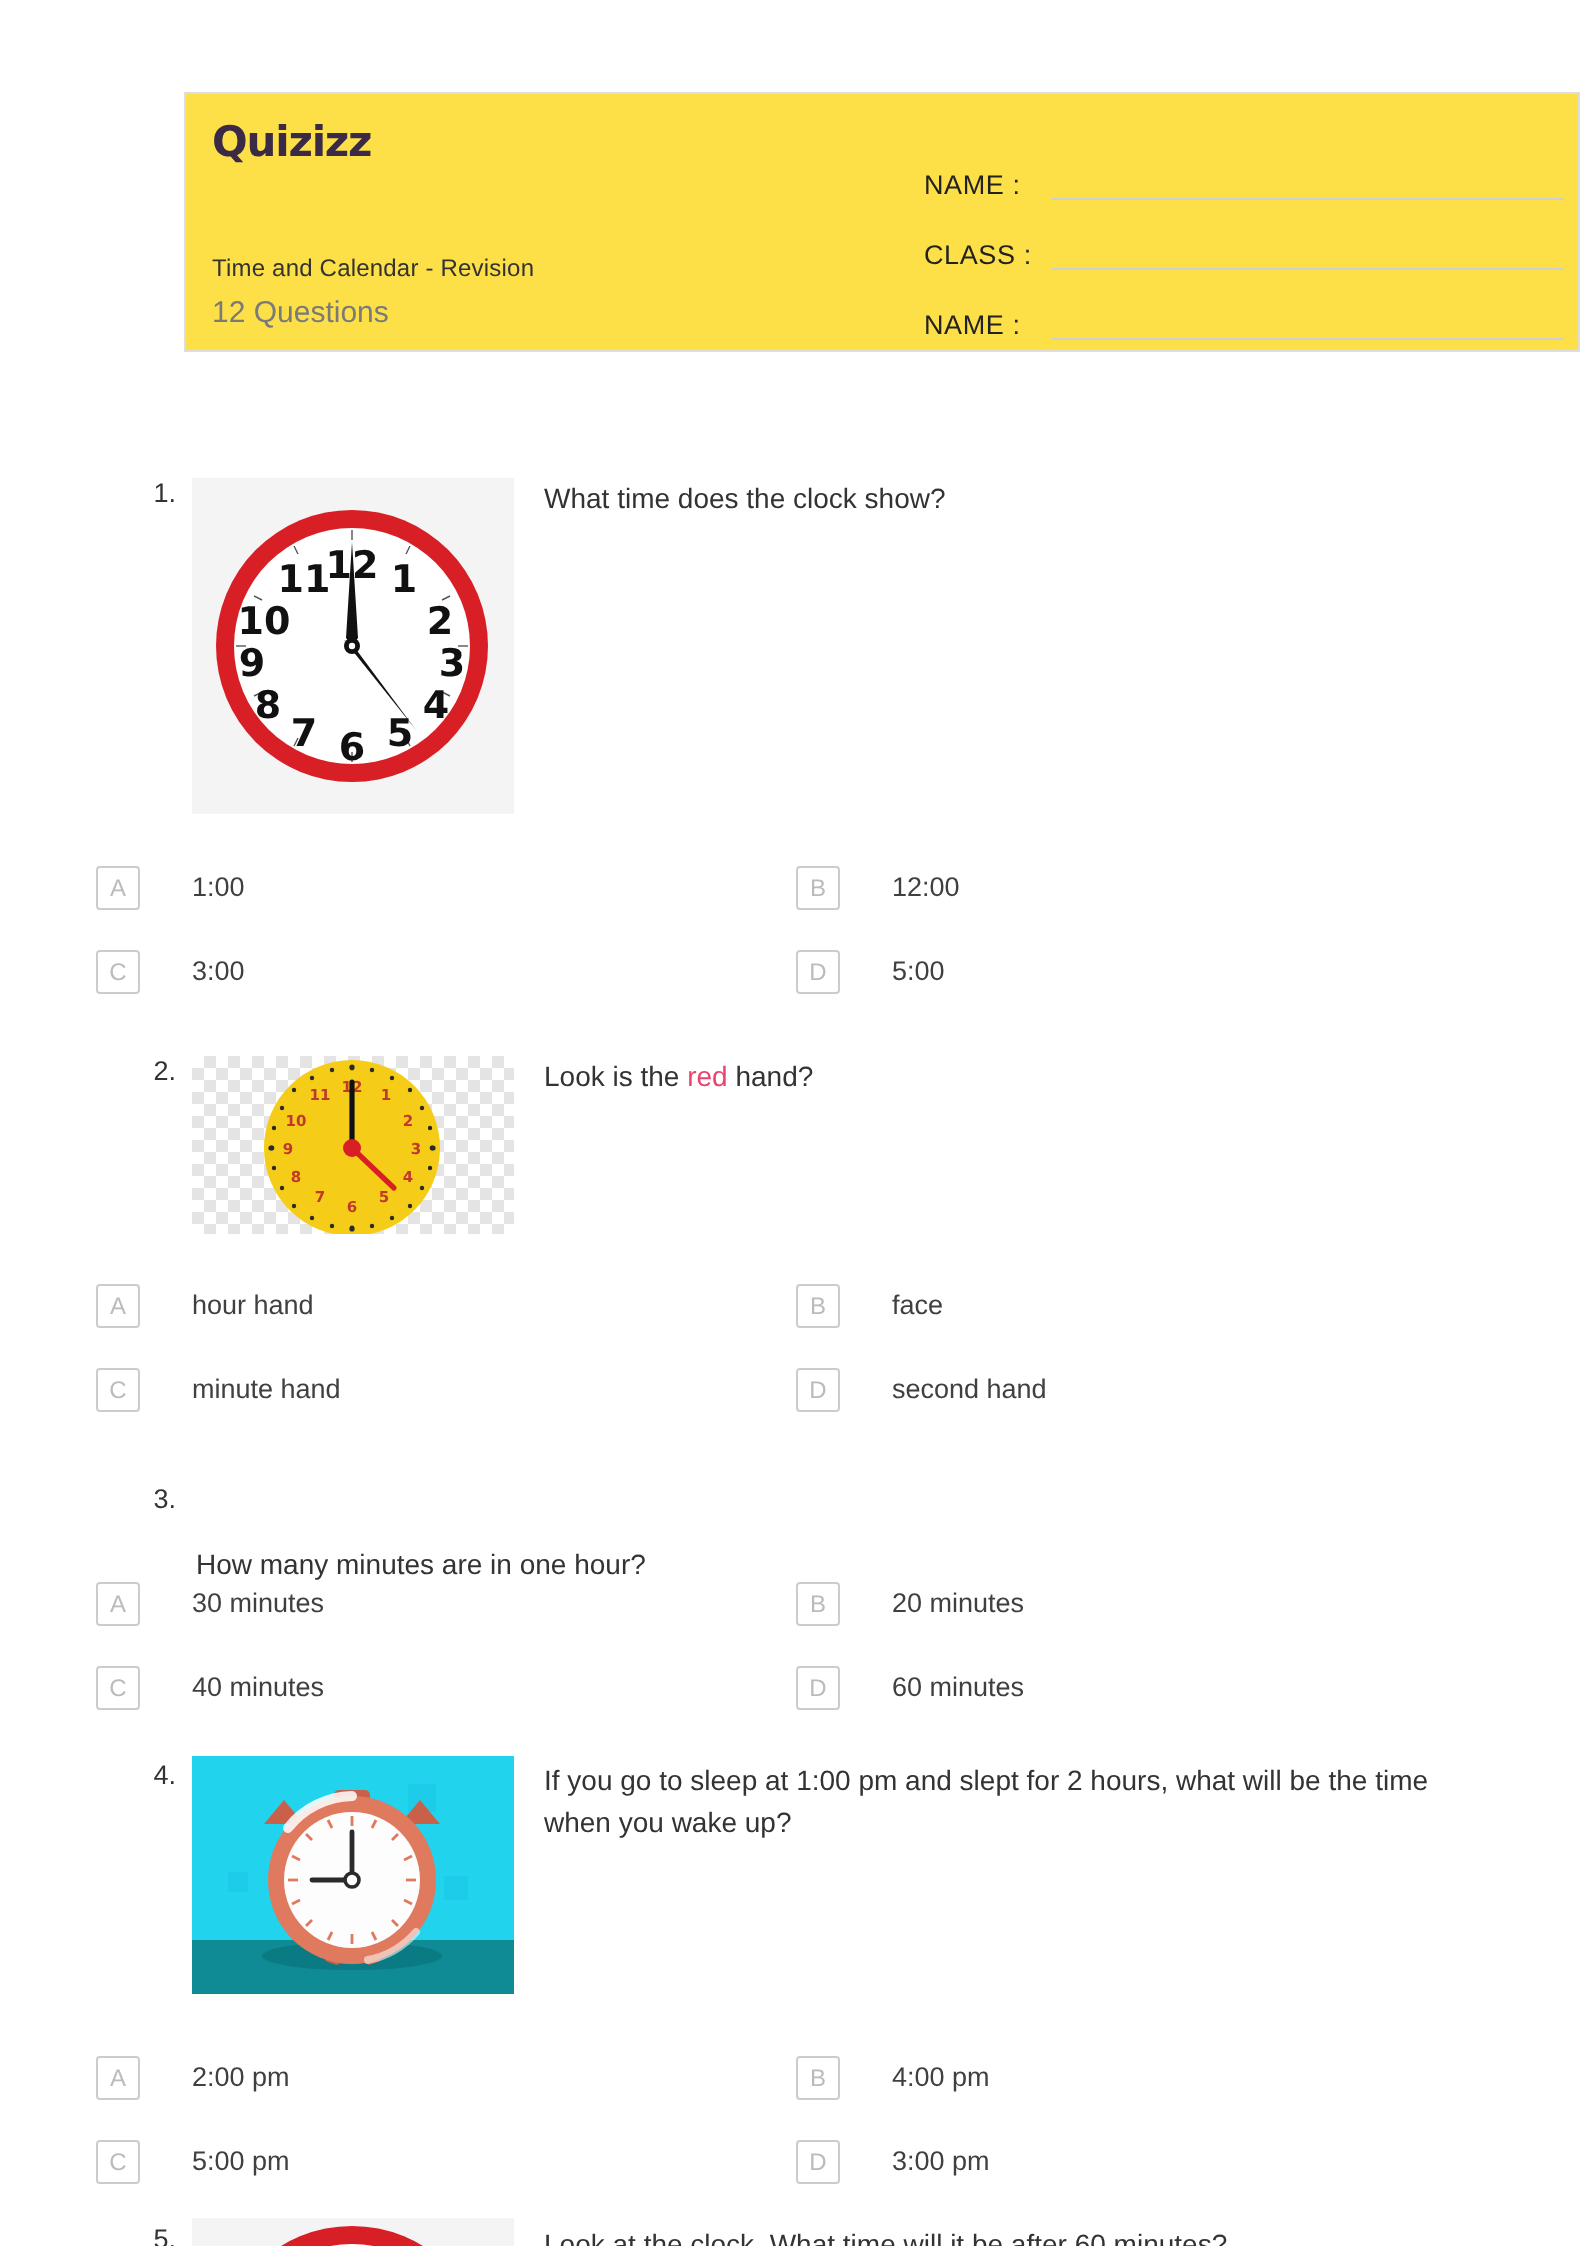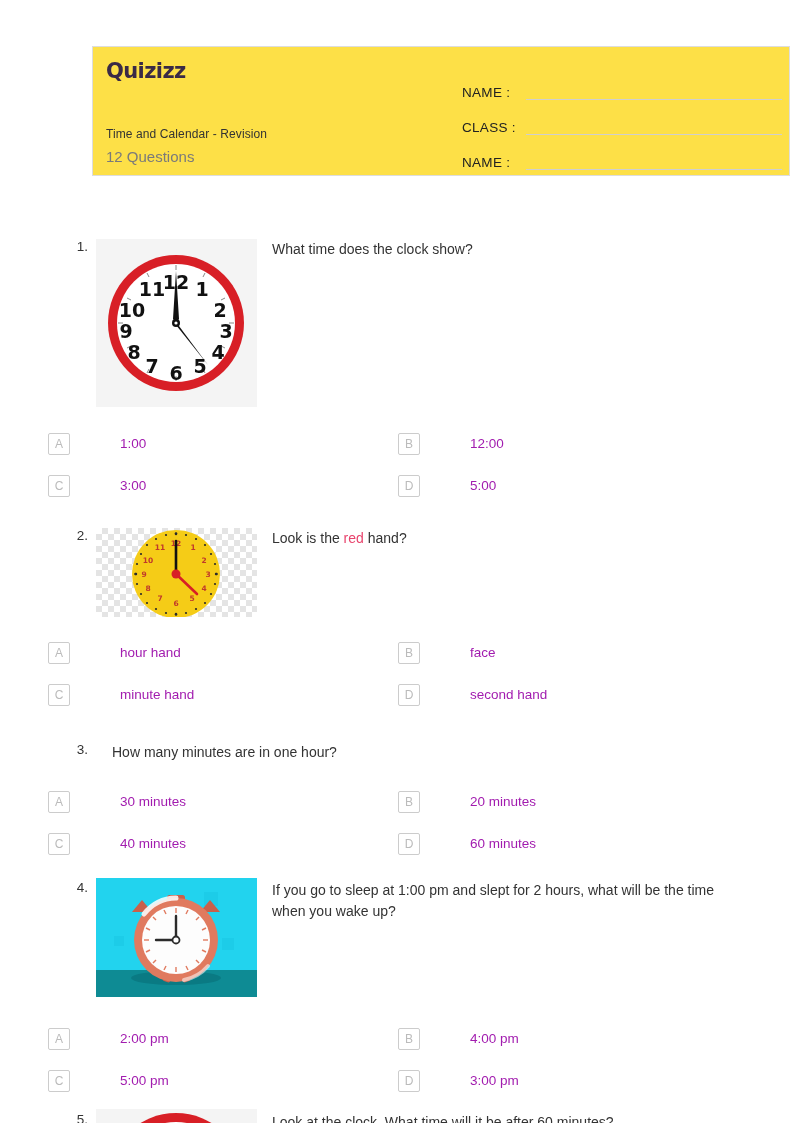--- a/index.html
+++ b/index.html
@@ -121,22 +121,23 @@
   .q-text {
     position: absolute;
     left: 224px;
     top: 0;
     width: 466px;
     font-size: 14px;
     line-height: 21px;
     color: #333333;
   }
   .q-text.no-img {
-    left: 64px;
+    left: 50px;
     width: 640px;
+    margin-top: 30px;
   }
   .q-text .hl-red { color: #e8446d; }
 
   .q-image {
     position: absolute;
     left: 48px;
     top: 0;
     width: 161px;
     height: 168px;
     overflow: hidden;
@@ -168,24 +169,23 @@
     color: #bbbbbb;
     line-height: 20px;
     text-align: center;
     background: #ffffff;
   }
   .opt-text {
     position: absolute;
     left: 48px;
     top: 1px;
     font-size: 13.5px;
-    color: #a21caf;
+    color: #404040;
     line-height: 20px;
     white-space: nowrap;
-    margin-left: 24px;
   }
 
   
   .img-redclock { background: #f4f4f4; }
   .img-greyback { background: #f4f4f4; }
 
   
   .img-checker {
     background-color: #ffffff;
     background-image:

